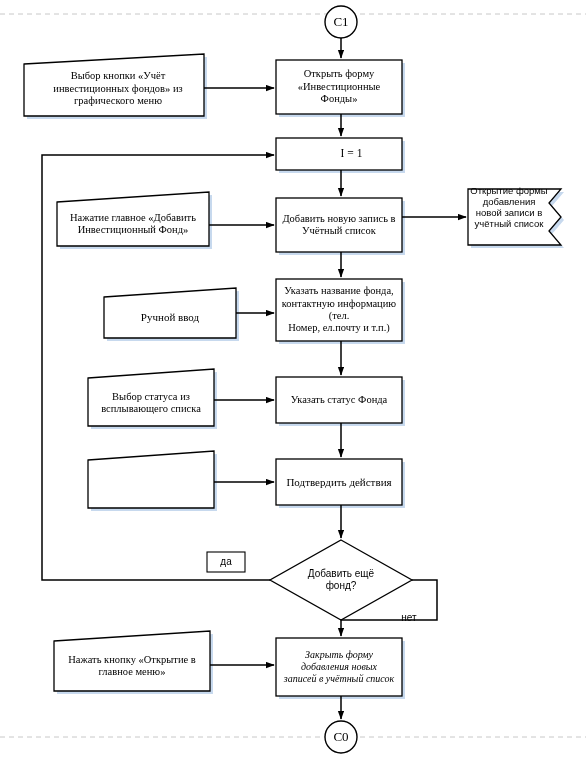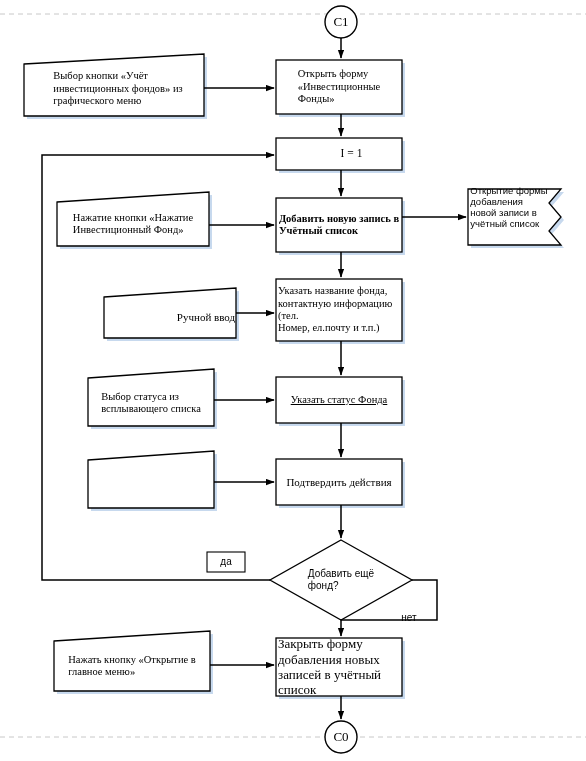--- a/index.html
+++ b/index.html
@@ -22,20 +22,21 @@
     left: 0;
     top: 0;
     width: 586px;
     height: 761px;
   }
   .node-text {
     position: absolute;
     display: flex;
     align-items: center;
     justify-content: center;
+    text-align: center;
     box-sizing: border-box;
     line-height: 1.18;
     color: #000000;
     pointer-events: none;
     white-space: pre-line;
   }
   .serif { font-family: "Liberation Serif", serif; }
   .sans  { font-family: "Liberation Sans", sans-serif; }
 </style>
 </head>
@@ -120,54 +121,54 @@
   <div class="node-text serif" style="left:26px; top:62px; width:176px; height:54px; font-size:10.5px;padding-left:8px;">Выбор кнопки «Учёт
 инвестиционных фондов» из
 графического меню</div>
 
   <div class="node-text serif" style="left:278px; top:60px; width:122px; height:54px; font-size:10.5px;">Открыть форму
 «Инвестиционные
 Фонды»</div>
 
   <div class="node-text serif" style="left:278px; top:138px; width:147px; height:32px; font-size:11.5px;">I = 1</div>
 
-  <div class="node-text serif" style="left:59px; top:202px; width:148px; height:44px; font-size:10.5px;">Нажатие кнопки «Нажатие
+  <div class="node-text serif" style="left:59px; top:202px; width:148px; height:44px; font-size:10.5px;">Нажатие главное «Добавить
 Инвестиционный Фонд»</div>
 
-  <div class="node-text serif" style="left:278px; top:198px; width:122px; height:54px; font-size:10.5px;font-weight:bold;">Добавить новую запись в
+  <div class="node-text serif" style="left:278px; top:198px; width:122px; height:54px; font-size:10.5px;">Добавить новую запись в
 Учётный список</div>
 
   <div class="node-text sans" style="left:470px; top:179px; width:78px; height:56px; font-size:9.5px;">Открытие формы
 добавления
 новой записи в
 учётный список</div>
 
-  <div class="node-text serif" style="left:106px; top:296px; width:128px; height:42px; font-size:11px;margin-left:36px;">Ручной ввод</div>
+  <div class="node-text serif" style="left:106px; top:296px; width:128px; height:42px; font-size:11px;">Ручной ввод</div>
 
   <div class="node-text serif" style="left:90px; top:380px; width:122px; height:46px; font-size:10.5px;">Выбор статуса из
 всплывающего списка</div>
 
   <div class="node-text serif" style="left:278px; top:279px; width:122px; height:62px; font-size:10.5px;">Указать название фонда,
 контактную информацию (тел.
 Номер, ел.почту и т.п.)</div>
 
-  <div class="node-text serif" style="left:278px; top:377px; width:122px; height:46px; font-size:10.5px;text-decoration:underline;">Указать статус Фонда</div>
+  <div class="node-text serif" style="left:278px; top:377px; width:122px; height:46px; font-size:10.5px;">Указать статус Фонда</div>
 
 
   <div class="node-text serif" style="left:278px; top:459px; width:122px; height:46px; font-size:11px;">Подтвердить действия</div>
 
   <div class="node-text sans" style="left:207px; top:552px; width:38px; height:20px; font-size:10px;">да</div>
 
   <div class="node-text sans" style="left:296px; top:560px; width:90px; height:40px; font-size:10px;">Добавить ещё
 фонд?</div>
 
   <div class="node-text sans" style="left:392px; top:610px; width:34px; height:16px; font-size:10px;">нет</div>
 
   <div class="node-text serif" style="left:56px; top:641px; width:152px; height:50px; font-size:10.5px;">Нажать кнопку «Открытие в
 главное меню»</div>
 
-  <div class="node-text serif" style="left:278px; top:638px; width:122px; height:58px; font-size:13px;">Закрыть форму
+  <div class="node-text serif" style="left:278px; top:638px; width:122px; height:58px; font-size:10px;font-style:italic;">Закрыть форму
 добавления новых
 записей в учётный список</div>
 
   <div class="node-text serif" style="left:321px; top:725px; width:40px; height:24px; font-size:13px;">C0</div>
 
 </div>
 
 </body></html>

